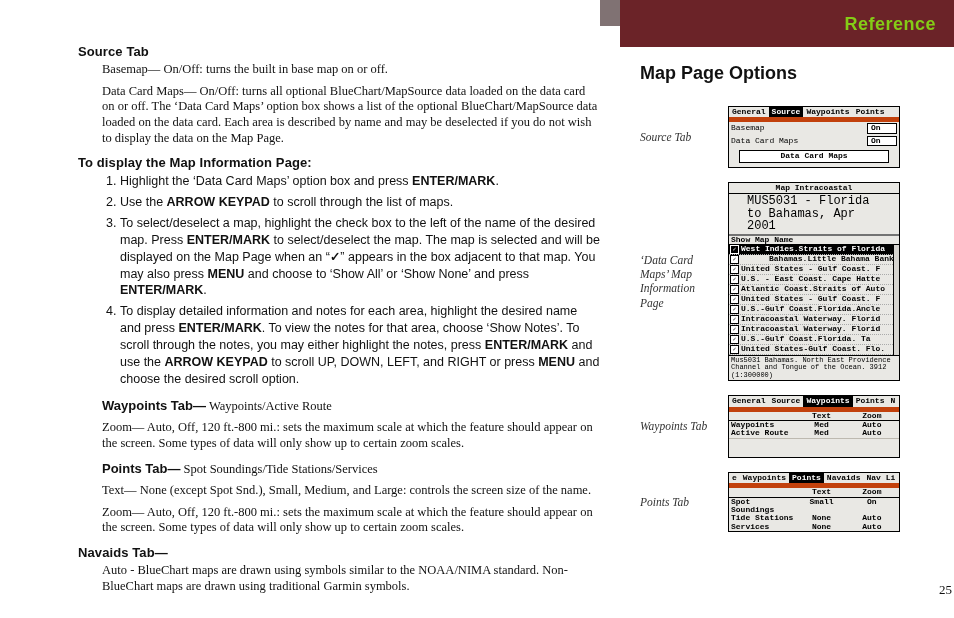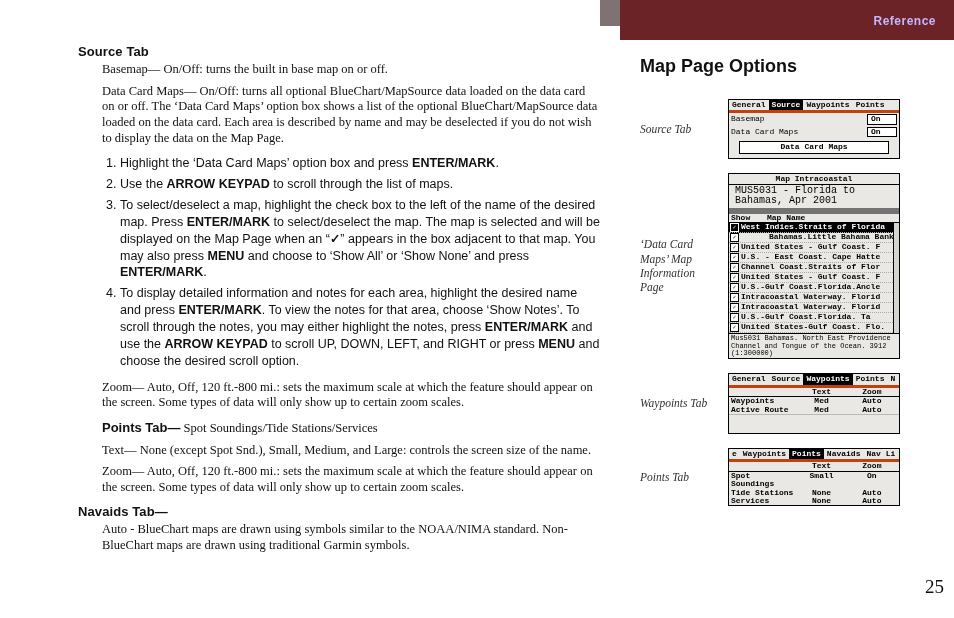--- a/index.html
+++ b/index.html
@@ -63,24 +63,24 @@
   ol.steps b { font-weight: 700; margin-top: 15px; }
   .check {
     display: inline-block;
     font-family: Arial, sans-serif;
     font-weight: 700;
   }
 
   
   .ref-band {
     background: #6b2328;
-    color: #c4b5fd;
+    color: #84cc16;
     font-family: "Arial Narrow", Arial, sans-serif;
     font-weight: 700;
-    font-size: 12px;
+    font-size: 18px;
     text-align: right;
     padding: 14px 18px 12px 0;
     margin: 0 -40px 0 -20px; 
     letter-spacing: .5px;
     position: relative;
   }
   
   .top-bar {
     position: absolute;
     left: -20px;
@@ -117,21 +117,21 @@
     border: 1px solid #000;
     background: #e9e8e4;
     font-family: "Courier New", monospace;
     font-size: 8px;
     line-height: 1.05;
     color: #000;
     box-sizing: border-box;
   }
   .scr .tabbar {
     display: flex;
-    border-bottom: 3px solid #c2410c;
+    border-bottom: 5px solid #c2410c;
     font-weight: 700;
   }
   .scr .tabbar span {
     padding: 1px 3px;
   }
   .scr .tabbar .sel {
     background: #000;
     color: #fff;
   }
   .scr .row { display: flex; padding: 1px 2px; align-items: center; }
@@ -220,44 +220,48 @@
   .scr.waypts .drow span:nth-child(3),
   .scr.points .drow span:nth-child(3) {
     flex: 1;
     text-align: center;
     font-weight: 700;
   }
 
   
   .page-no {
     position: absolute;
-    right: 10px;
+    right: 2px;
     bottom: 20px;
     font-family: Georgia, serif;
-    font-size: 19px;
+    font-size: 13px;
   }
 </style>
 </head>
 <body>
 
 <div class="page">
 
   <div class="col-left">
 
     <h4 class="para-heading">Source Tab</h4>
     <p class="body tight">Basemap— On/Off: turns the built in base map on or off.</p>
     <p class="body">Data Card Maps— On/Off: turns all optional BlueChart/MapSource data loaded on the data card on or off. The ‘Data Card Maps’ option box shows a list of the optional BlueChart/MapSource data loaded on the data card. Each area is described by name and may be deselected if you do not wish to display the data on the Map Page.</p>
 
+    <h4 class="para-heading">To display the Map Information Page:</h4>
     <ol class="steps">
       <li>Highlight the ‘Data Card Maps’ option box and press <b>ENTER/MARK</b>.</li>
       <li>Use the <b>ARROW KEYPAD</b> to scroll through the list of maps.</li>
       <li>To select/deselect a map, highlight the check box to the left of the name of the desired map. Press <b>ENTER/MARK</b> to select/deselect the map. The map is selected and will be displayed on the Map Page when an “<span class="check">✓</span>” appears in the box adjacent to that map. You may also press <b>MENU</b> and choose to ‘Show All’ or ‘Show None’ and press <b>ENTER/MARK</b>.</li>
       <li>To display detailed information and notes for each area, highlight the desired name and press <b>ENTER/MARK</b>. To view the notes for that area, choose ‘Show Notes’. To scroll through the notes, you may either highlight the notes, press <b>ENTER/MARK</b> and use the <b>ARROW KEYPAD</b> to scroll UP, DOWN, LEFT, and RIGHT or press <b>MENU</b> and choose the desired scroll option.</li>
     </ol>
 
+    <p class="body tight">
+      <span class="lbl runin">Waypoints Tab—</span><span class="runin">  Waypoints/Active Route</span>
+    </p>
     <p class="body">Zoom— Auto, Off, 120 ft.-800 mi.: sets the maximum scale at which the feature should appear on the screen. Some types of data will only show up to certain zoom scales.</p>
 
     <p class="body tight">
       <span class="lbl runin">Points Tab—</span><span class="runin">  Spot Soundings/Tide Stations/Services</span>
     </p>
     <p class="body tight">Text— None (except Spot Snd.), Small, Medium, and Large: controls the screen size of the name.</p>
     <p class="body">Zoom— Auto, Off, 120 ft.-800 mi.: sets the maximum scale at which the feature should appear on the screen. Some types of data will only show up to certain zoom scales.</p>
 
     <h4 class="para-heading">Navaids Tab—</h4>
     <p class="body tight">Auto - BlueChart maps are drawn using symbols similar to the NOAA/NIMA standard. Non-BlueChart maps are drawn using traditional Garmin symbols.</p>
@@ -287,23 +291,23 @@
           <span class="v">On</span>
         </div>
         <div class="big-btn">Data Card Maps</div>
       </div>
     </div>
 
     <div class="fig-row">
       <div class="fig-cap">‘Data Card Maps’ Map Information Page</div>
       <div class="scr mapinfo">
         <div class="title">Map Intracoastal</div>
-        <div style="font-size:10px;padding:1px 6px;border-bottom:6px solid #737373;">MUS5031 - Florida to Bahamas, Apr 2001</div>
+        <div style="font-size:12px;padding:1px 18px;border-bottom:2px solid #737373;">MUS5031 - Florida to Bahamas, Apr 2001</div>
         <div style="display:flex;font-weight:700;border-bottom:1px solid #000;padding:0 2px;">
-          <span style="width:36px">Show</span>
+          <span style="width:24px">Show</span>
           <span>Map Name</span>
         </div>
         <div class="listwrap" id="mapinfo-list">
           <div class="scrolltrack"></div>
         <div class="mapline" style="background: rgb(0, 0, 0); color: rgb(255, 255, 255);">
               <span class="cb" style="border-color: rgb(255, 255, 255); background: rgb(0, 0, 0); color: rgb(255, 255, 255);">✓</span>
               <span style="font-weight: 700;">West Indies.Straits of Florida</span>
             </div>
             <div class="mapline">
               <span class="cb">✓</span>
@@ -312,21 +316,21 @@
             <div class="mapline">
               <span class="cb">✓</span>
               <span style="font-weight: 700;">United States - Gulf Coast. F</span>
             </div>
             <div class="mapline">
               <span class="cb">✓</span>
               <span style="font-weight: 700;">U.S. - East Coast. Cape Hatte</span>
             </div>
             <div class="mapline">
               <span class="cb">✓</span>
-              <span style="font-weight: 700;">Channel Coast.Straits of Flor</span>
+              <span style="font-weight: 700;">Atlantic Coast.Straits of Auto</span>
             </div>
             <div class="mapline">
               <span class="cb">✓</span>
               <span style="font-weight: 700;">United States - Gulf Coast. F</span>
             </div>
             <div class="mapline">
               <span class="cb">✓</span>
               <span style="font-weight: 700;">U.S.-Gulf Coast.Florida.Ancle</span>
             </div>
             <div class="mapline">

